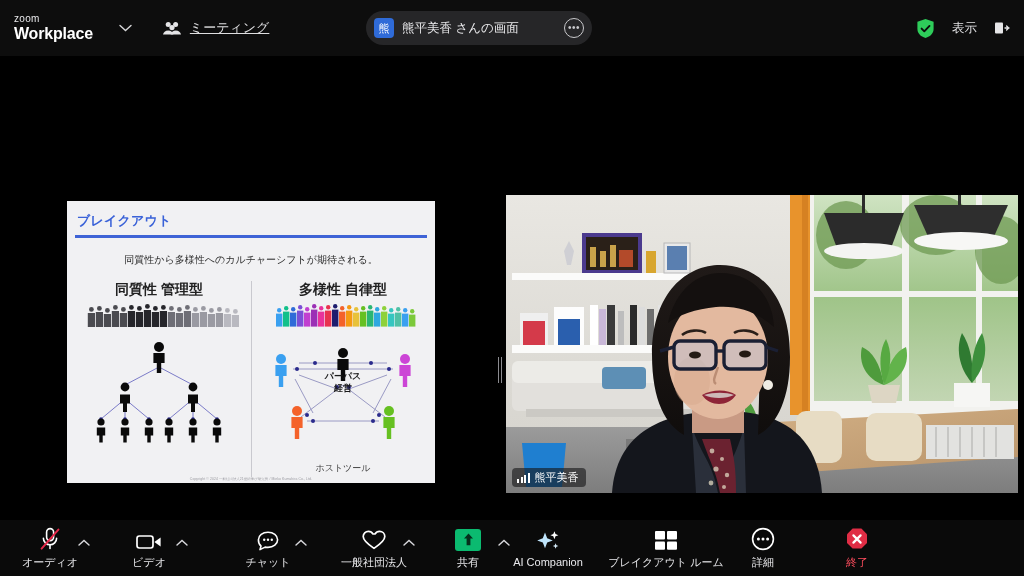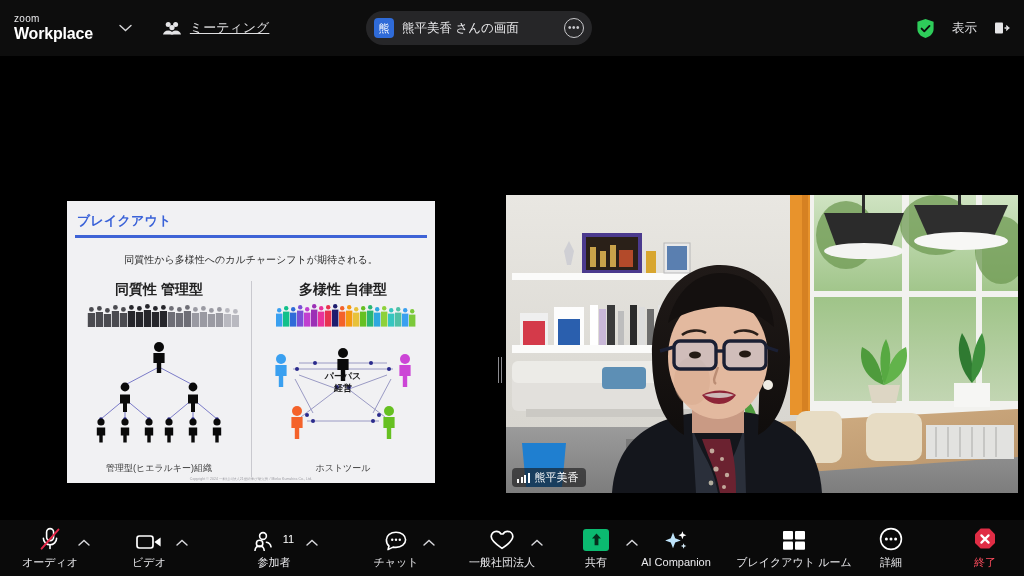--- a/index.html
+++ b/index.html
@@ -358,21 +358,20 @@
                     <path d="M-4.2 6.6h8.4v8h-2.5v7h-3.4v-7h-2.5z"></path>
                   </g>
                 <g transform="translate(150,88)">
                     <circle cx="0" cy="1" r="3.6"></circle>
                     <path d="M-4.2 6.6h8.4v8h-2.5v7h-3.4v-7h-2.5z"></path>
                   </g>
               </g>
             </svg>
           </div>
 
-          <div class="col-foot">管理型(ヒエラルキー)組織</div>
         </div>
 
         <div class="col">
           <div class="col-head">多様性  自律型</div>
 
           <div class="crowd">
             <svg width="100%" height="34" viewBox="0 0 184 34" preserveAspectRatio="xMidYMid meet">
               <g>
                 <g transform="translate(26,7)" fill="#3aa0f0">
                     <circle cx="2.2" cy="2.2" r="2.2"></circle>
@@ -762,37 +761,20 @@
         </svg>
       </span>
       <span class="txt">ビデオ</span>
       <span class="caret" style="right:-14px;top:18px">
         <svg width="12" height="7" viewBox="0 0 12 7">
             <path d="M1 6L6 1.4L11 6" stroke="#d8d8dc" stroke-width="1.4" fill="none" stroke-linecap="round"></path>
           </svg>
       </span>
     </div>
 
-    <div class="fitem" style="margin-left:72px;width:56px">
-      <span class="ico" style="gap:2px">
-        <svg width="24" height="20" viewBox="0 0 24 20">
-          <circle cx="9" cy="5" r="3.4" fill="none" stroke="#fff" stroke-width="1.6"></circle>
-          <circle cx="5.6" cy="12.4" r="3.2" fill="none" stroke="#fff" stroke-width="1.6"></circle>
-          <path d="M12.4 11.2c2.6.4 4.2 2 4.6 4.6" fill="none" stroke="#fff" stroke-width="1.6" stroke-linecap="round"></path>
-          <path d="M1 19.4c.3-2.8 2-4.4 4.6-4.4s4.3 1.6 4.6 4.4" fill="none" stroke="#fff" stroke-width="1.6" stroke-linecap="round"></path>
-        </svg>
-        <span class="badge-count">11</span>
-      </span>
-      <span class="txt">参加者</span>
-      <span class="caret" style="right:-16px;top:18px">
-        <svg width="12" height="7" viewBox="0 0 12 7">
-            <path d="M1 6L6 1.4L11 6" stroke="#d8d8dc" stroke-width="1.4" fill="none" stroke-linecap="round"></path>
-          </svg>
-      </span>
-    </div>
 
     <div class="fitem" style="margin-left:68px;width:52px">
       <span class="ico">
         <svg width="24" height="21" viewBox="0 0 24 21">
           <path d="M12 2.2c5.4 0 9.6 3.2 9.6 7.6 0 4.3-4.2 7.6-9.6 7.6-1 0-2-.1-2.9-.3L4 19.6l1-3.6C3 14.6 2.4 12.3 2.4 9.8 2.4 5.4 6.6 2.2 12 2.2z" fill="none" stroke="#fff" stroke-width="1.6" stroke-linejoin="round"></path>
           <g fill="#fff">
               <circle cx="8.2" cy="9.8" r="1.2"></circle>
               <circle cx="12" cy="9.8" r="1.2"></circle>
               <circle cx="15.8" cy="9.8" r="1.2"></circle>
             </g>

